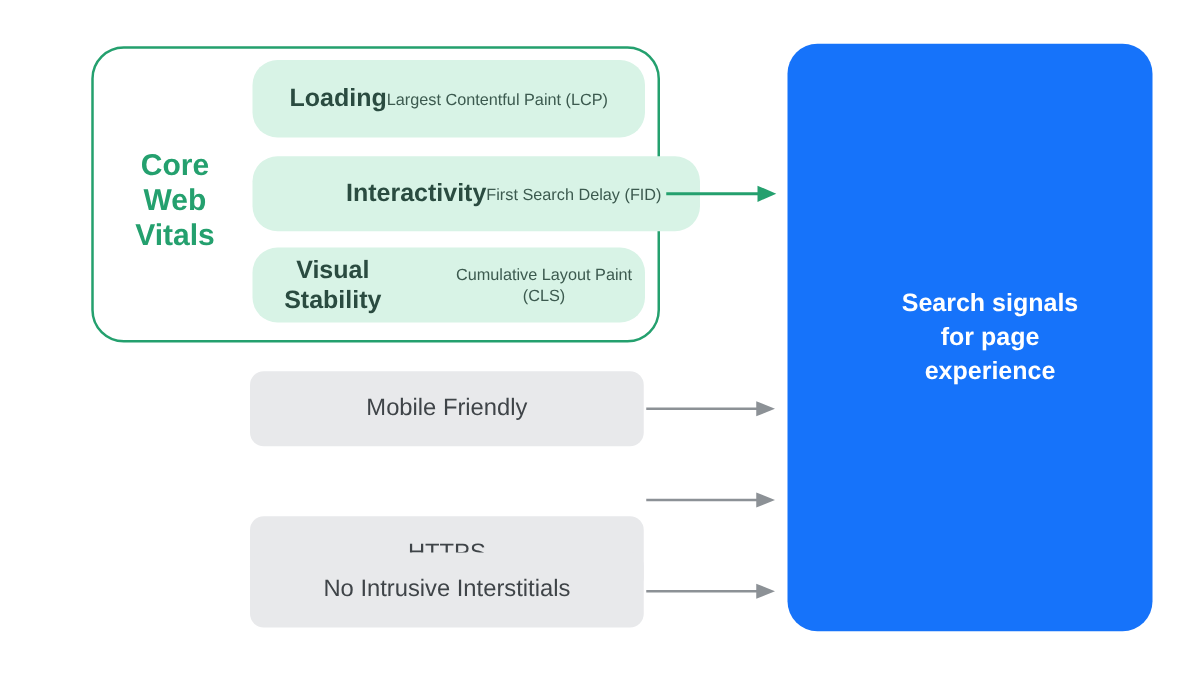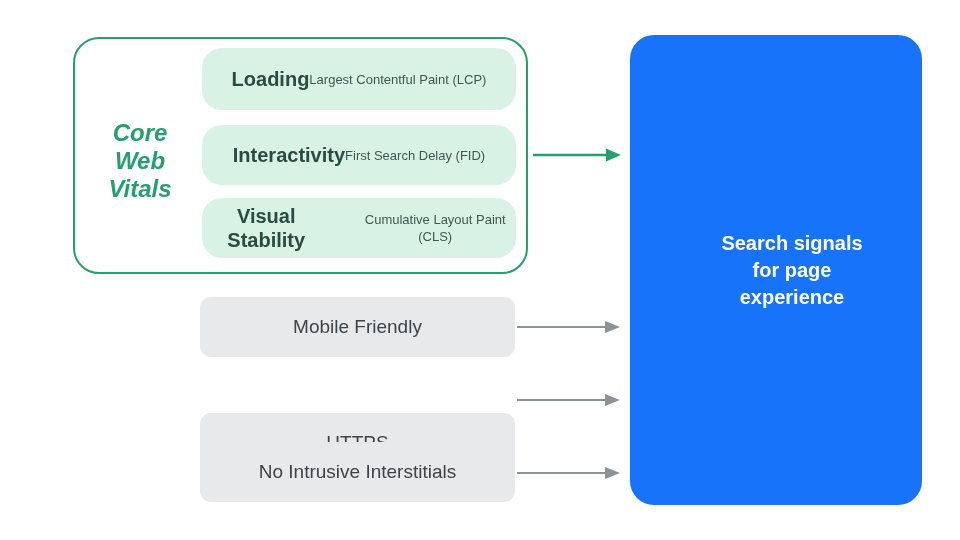--- a/index.html
+++ b/index.html
@@ -31,38 +31,37 @@
   .cwv-label {
     position: absolute;
     left: 94px;
     top: 119px;
     width: 92px;
     text-align: center;
     font-size: 24px;
     font-weight: bold;
     line-height: 28px;
     color: var(--c-green);
-    font-style: italic;
   }
 
   
   .metric-pill {
     position: absolute;
     left: 202px;
     width: 314px;
     background: var(--c-mint);
     border-radius: 20px;
     display: flex;
     flex-direction: row;
     align-items: center;
     justify-content: center;
     text-align: center;
   }
   .metric-pill.p1 { top: 48px;  height: 62px; }
-  .metric-pill.p2 { top: 125px; height: 60px; }
+  .metric-pill.p2 { top: 125px; height: 60px; padding-left: 44px; }
   .metric-pill.p3 { top: 198px; height: 60px; gap: 24px; }
   .metric-title {
     font-size: 20px;
     font-weight: bold;
     color: var(--c-green-text);
     line-height: 24px;
   }
   .metric-subtitle {
     font-size: 13px;
     color: var(--c-green-subtext);

